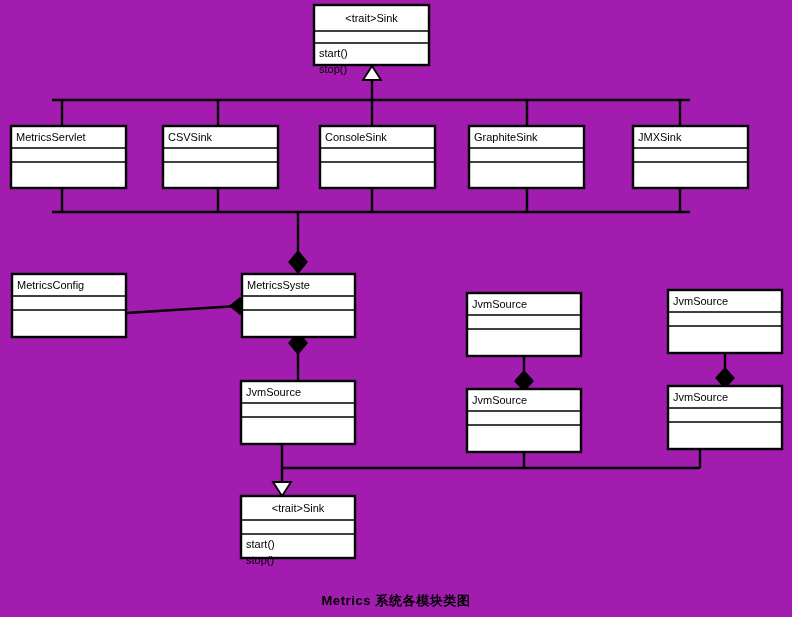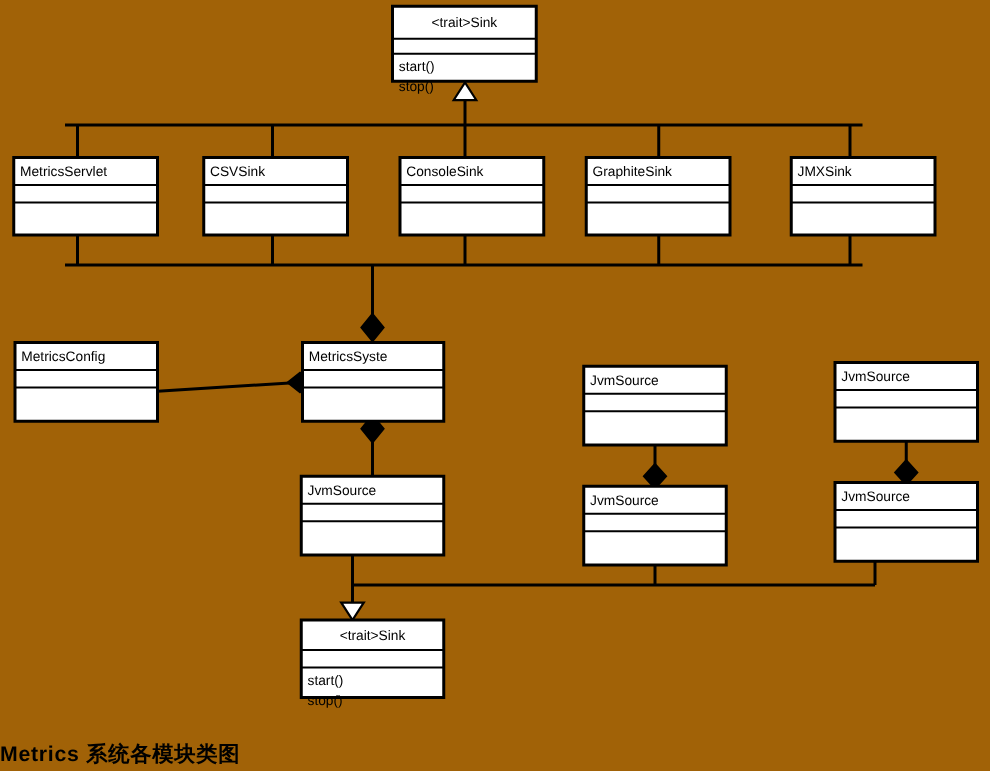--- a/index.html
+++ b/index.html
@@ -10,21 +10,21 @@
   body {
     width: 792px;
     height: 617px;
     font-family: "Liberation Sans", sans-serif;
     overflow: hidden;
   }
   #diagram-root {
     position: relative;
     width: 792px;
     height: 617px;
-    background: #a16207;
+    background: #a21caf;
   }
   svg#uml-canvas {
     position: absolute;
     left: 0;
     top: 0;
     display: block;
   }
   .uml-box-rect {
     fill: #ffffff;
     stroke: #000000;
@@ -61,23 +61,23 @@
   }
   .uml-diamond-filled {
     fill: #000000;
     stroke: #000000;
     stroke-width: 1.4;
   }
   .caption-text {
     position: absolute;
     left: 0;
     width: 792px;
-    text-align: left;
-    font-family: "Liberation Sans", sans-serif;
-    font-size: 17px;
+    text-align: center;
+    font-family: "Liberation Sans", sans-serif;
+    font-size: 13px;
     font-weight: bold;
     letter-spacing: 0.6px;
     color: #000000;
     white-space: nowrap;
   }
 </style>
 </head>
 <body>
 
 <div id="diagram-root">

